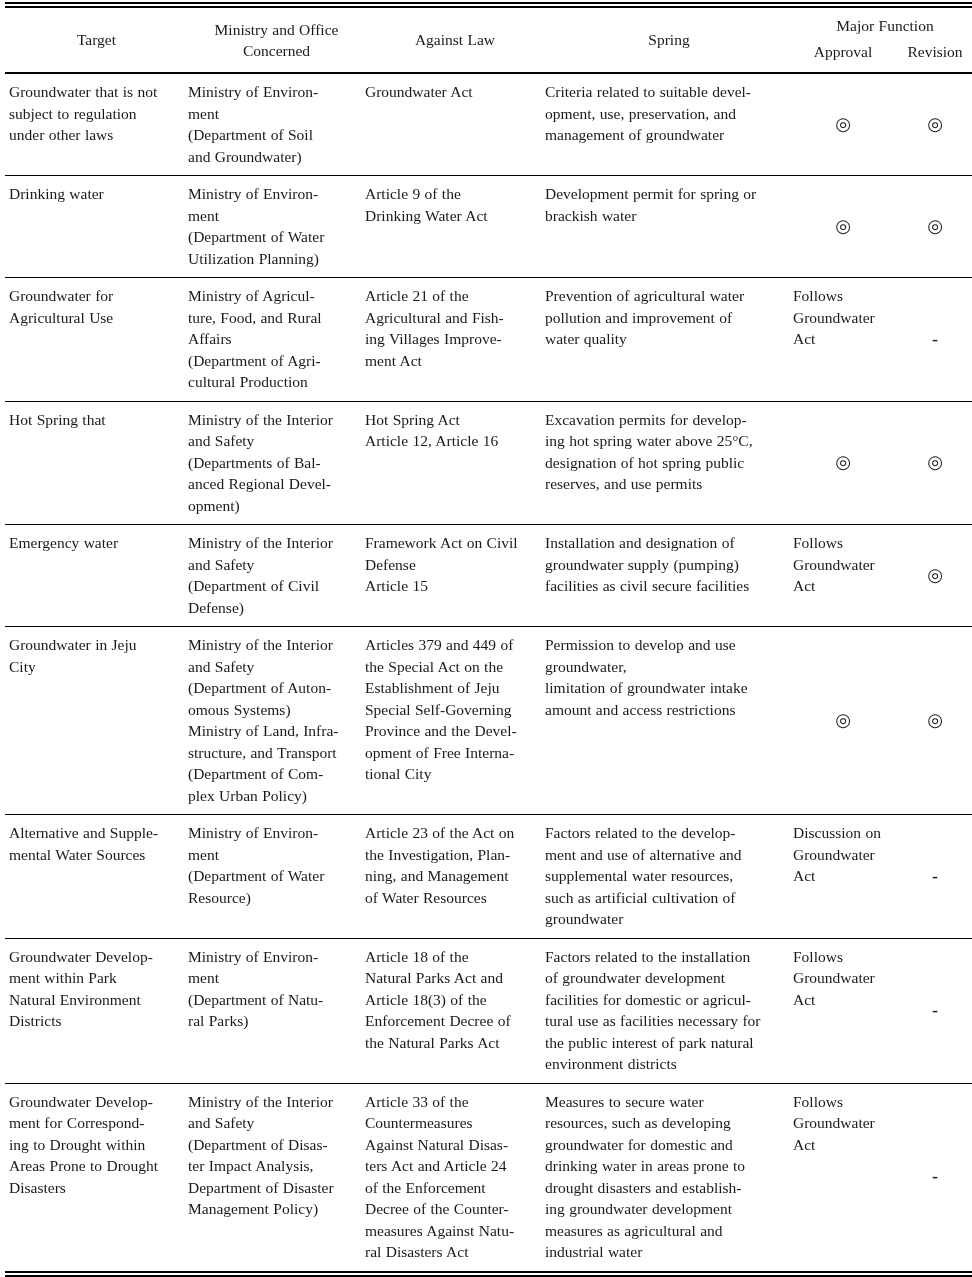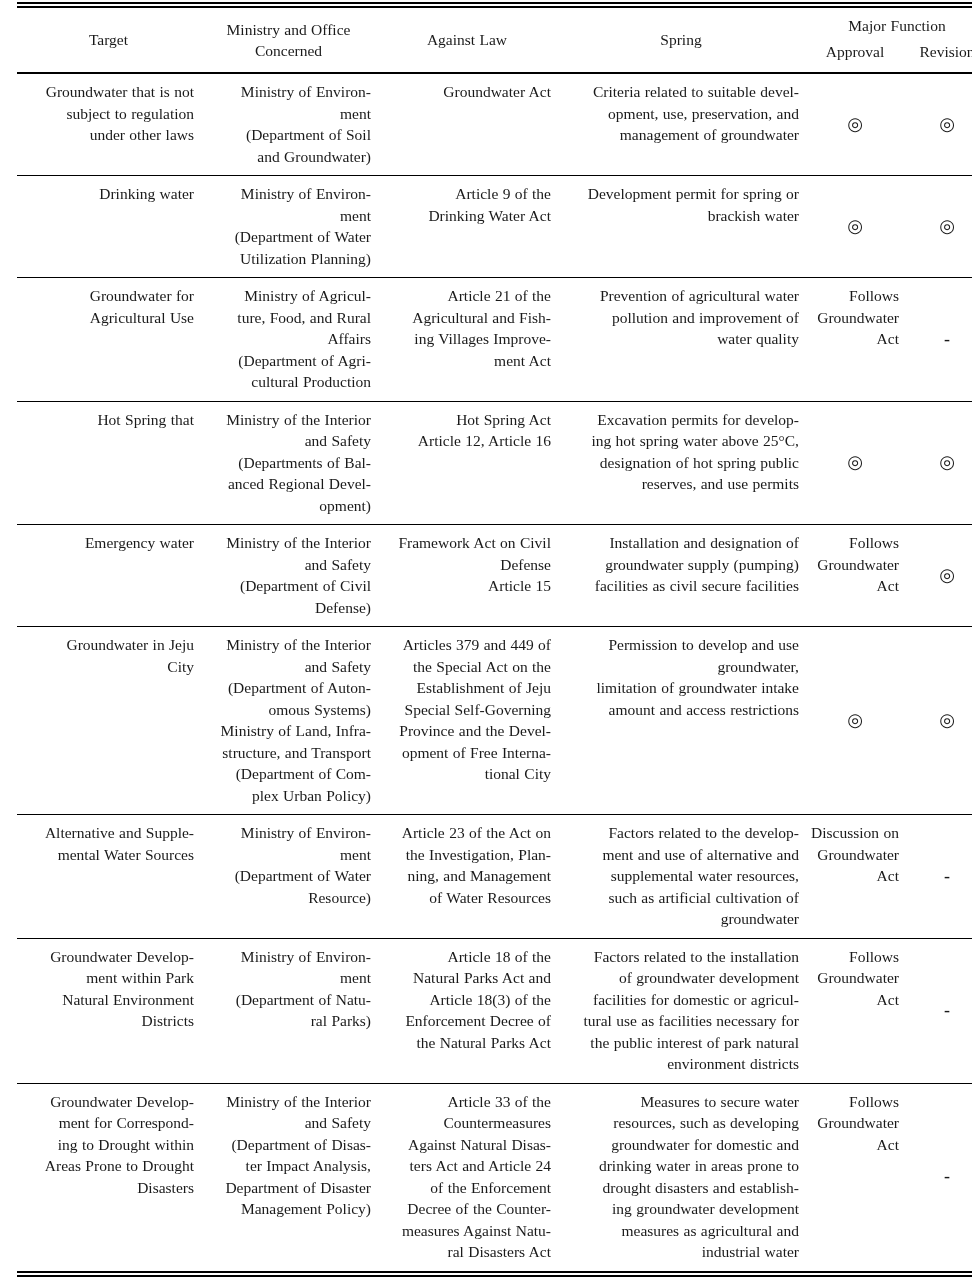--- a/index.html
+++ b/index.html
@@ -3,21 +3,21 @@
 <meta charset="utf-8">
 <style>
   html, body {
     margin: 0;
     padding: 0;
     background: #ffffff;
   }
   .page {
     width: 972px;
     box-sizing: border-box;
-    padding: 2px 17px;
+    padding: 2px 5px;
     font-family: "Liberation Serif", "DejaVu Serif", serif;
     color: #1a1a1a;
   }
   table.reg-table {
     width: 100%;
     border-collapse: collapse;
     table-layout: fixed;
     border-top: 6px double #000;
     border-bottom: 6px double #000;
   }
@@ -45,21 +45,21 @@
     vertical-align: top;
   }
   thead th.sub {
     padding-top: 2px;
     padding-bottom: 10px;
     vertical-align: top;
   }
   tbody td {
     border-top: 1px solid #000;
     vertical-align: top;
-    text-align: right;
+    text-align: left;
     padding: 7px 6px 8px 0;
   }
   tbody td:first-child {
     padding-left: 4px;
   }
   tbody td.sym {
     text-align: center;
     vertical-align: middle;
     font-size: 18px;
     padding: 0;

